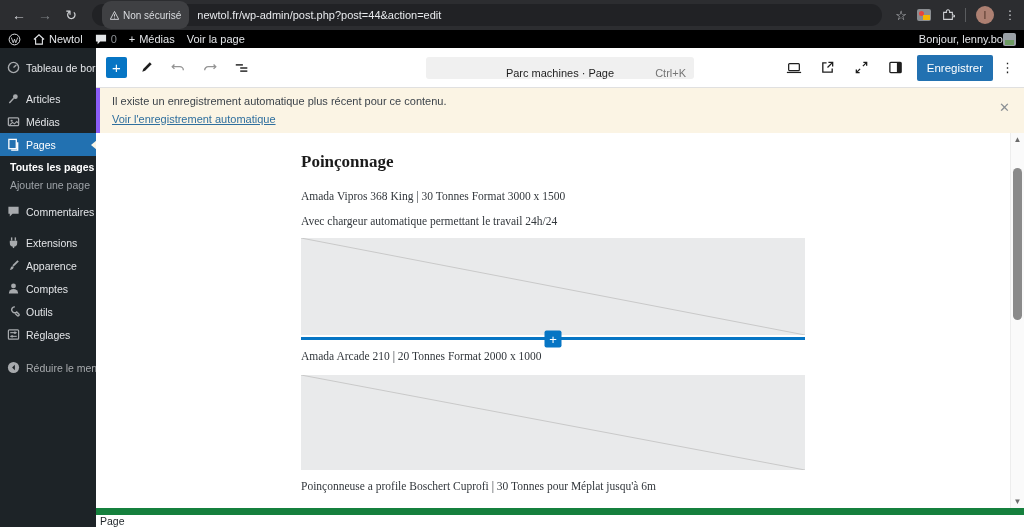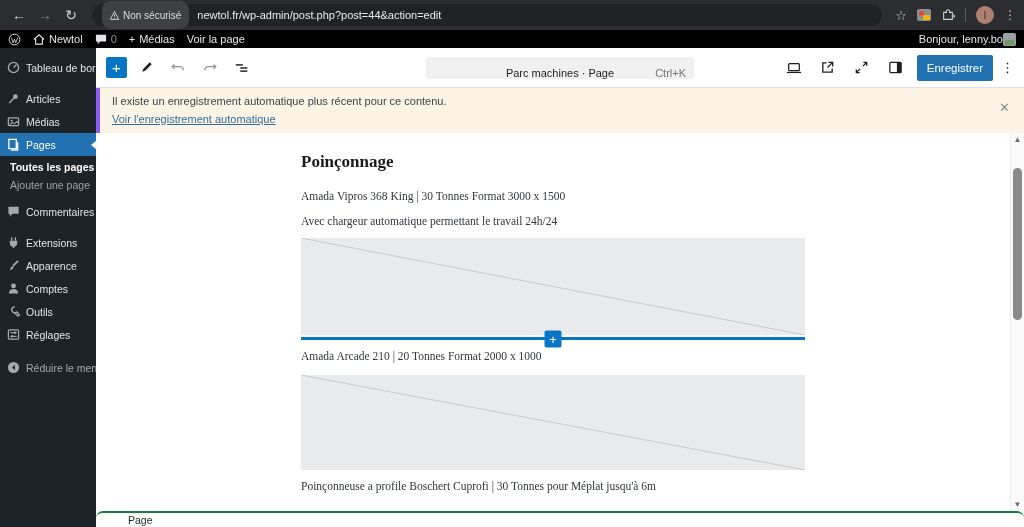--- a/index.html
+++ b/index.html
@@ -133,22 +133,22 @@
     position: absolute; top: 0; right: 0; width: 14px; height: 100%;
     background: #fafafa; border-left: 1px solid #ededed;
     display: flex; flex-direction: column; align-items: center; justify-content: space-between;
     padding: 2px 0; font-size: 8px; color: #6b6b6b;
   }
   .scroll-thumb { position: absolute; top: 35px; left: 2px; width: 9px; height: 152px; background: #8a8a8a; border-radius: 5px; }
   .scroll-arrow { cursor: pointer; }
 
   
   .footer-bar {
-    flex: 0 0 16px; background: #fff; border-top: 2px solid #15803d;
-    display: flex; align-items: center; padding: 0 32px; font-size: 10.5px; color: #1d2327; border-radius: 7px;
+    flex: 0 0 16px; background: #fff; border-top: 7px solid #15803d;
+    display: flex; align-items: center; padding: 0 4px; font-size: 10.5px; color: #1d2327;
   }
 </style>
 </head>
 <body>
 
 <div class="browser-bar">
   <span class="nav-btn">←</span>
   <span class="nav-btn dim">→</span>
   <span class="nav-btn">↻</span>
   <div class="url-pill">

